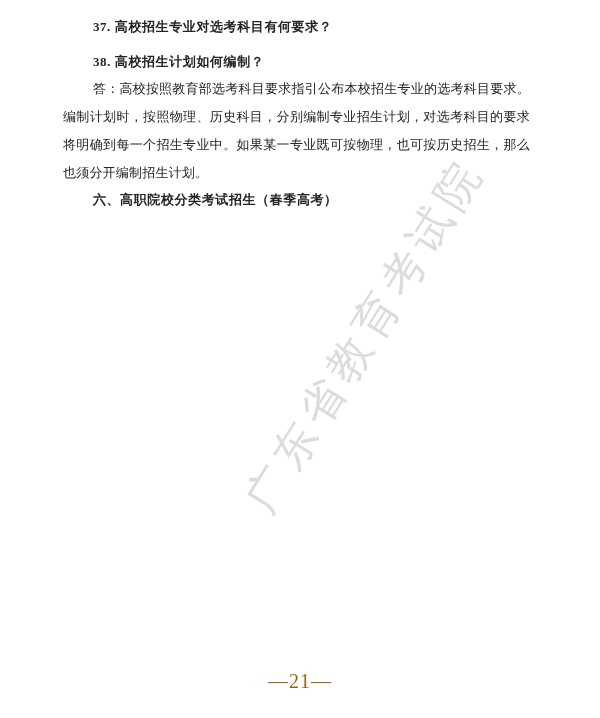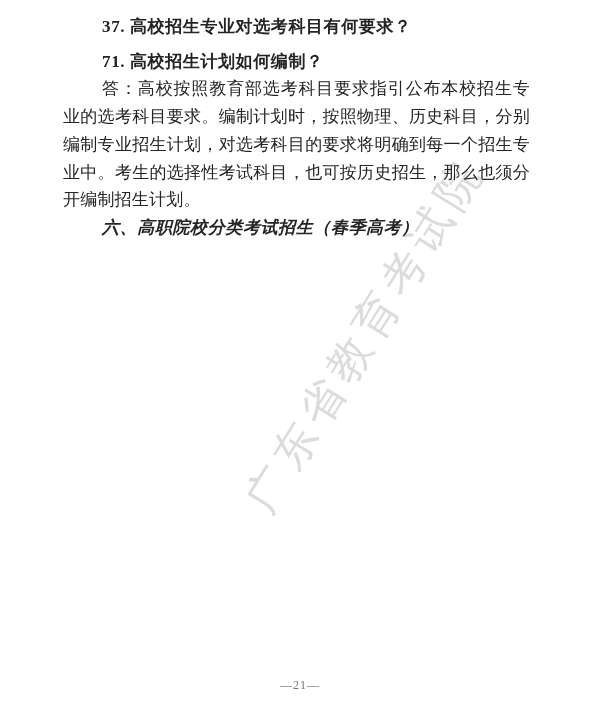--- a/index.html
+++ b/index.html
@@ -32,62 +32,61 @@
   .content {
     position: absolute;
     left: 63px;
     right: 70px;
     top: 13px;
     z-index: 1;
     color: #242424;
   }
   .content p {
     margin: 0;
-    font-size: 17px;
+    font-size: 13px;
     line-height: 27.7px;
     text-align: justify;
     text-justify: inter-character;
     text-indent: 2.3em;
     word-break: break-all;
     letter-spacing: 0.2px;
   }
   .content p.q-heading {
     font-weight: 700;
     margin-top: 7px;
     letter-spacing: 0.6px;
   }
   .content p.q-heading.first {
     margin-top: 0;
   }
   .content p.s-heading {
     font-weight: 700;
     letter-spacing: 0.6px;
-    font-style: italic;
   }
   .page-number {
     position: absolute;
     left: 0;
     right: 0;
     bottom: 25px;
     text-align: center;
-    font-size: 12px;
-    color: #737373;
+    font-size: 20px;
+    color: #a16207;
     z-index: 1;
     letter-spacing: 1px;
   }
 </style>
 </head>
 <body>
 
 <div class="page">
 
   <div class="watermark">广东省教育考试院</div>
 
   <div class="content">
     <p class="q-heading first">37. 高校招生专业对选考科目有何要求？</p>
-    <p class="q-heading">71. 高校招生计划如何编制？</p>
-    <p>答：高校按照教育部选考科目要求指引公布本校招生专业的选考科目要求。编制计划时，按照物理、历史科目，分别编制专业招生计划，对选考科目的要求将明确到每一个招生专业中。考生的选择性考试科目，也可按历史招生，那么也须分开编制招生计划。</p>
+    <p class="q-heading">38. 高校招生计划如何编制？</p>
+    <p>答：高校按照教育部选考科目要求指引公布本校招生专业的选考科目要求。编制计划时，按照物理、历史科目，分别编制专业招生计划，对选考科目的要求将明确到每一个招生专业中。如果某一专业既可按物理，也可按历史招生，那么也须分开编制招生计划。</p>
     <p class="s-heading">六、高职院校分类考试招生（春季高考）</p>
   </div>
 
   <div class="page-number">—21—</div>
 
 </div>
 
 </body></html>

